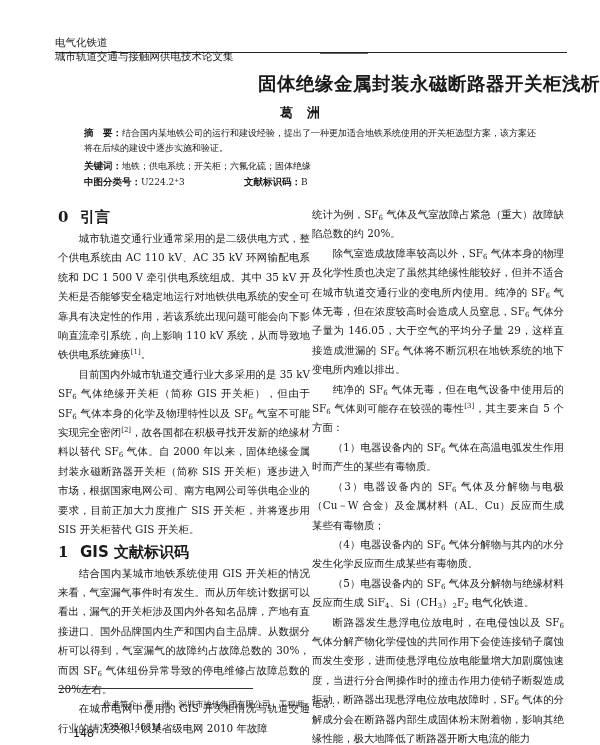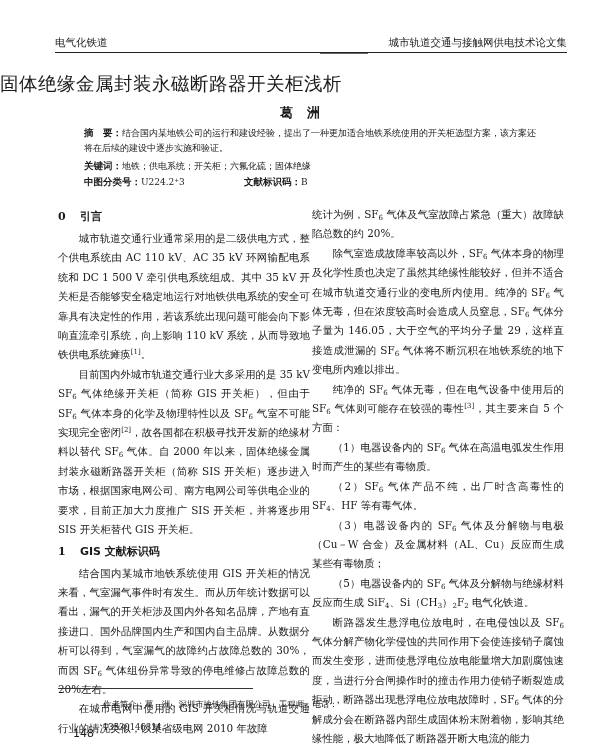--- a/index.html
+++ b/index.html
@@ -1,36 +1,36 @@
 <!DOCTYPE html>
 <html><head>
 <meta charset="utf-8">
 <style>
   html, body { margin: 0; padding: 0; background: #ffffff; }
   body { width: 600px; height: 745px; position: relative; overflow: hidden;
          font-family: "DejaVu Serif", "Liberation Serif", serif; color: #1a1a1a; }
   .running-head { position: absolute; left: 55px; right: 33px; top: 36px; height: 14px;
-                  font-size: 10.5px; display: flex; justify-content: space-between; }
+                  font-size: 10.5px; display: flex; justify-content: space-between; flex-direction: column; }
   .running-rule { position: absolute; left: 55px; right: 33px; top: 52px; border-top: 1.2px solid #222; }
   .running-rule2 { position: absolute; left: 320px; width: 48px; top: 53px; border-top: 1px solid #666; }
-  .title { position: absolute; left: 0; right: 0; top: 71px; text-align: left;
-           font-family: "DejaVu Sans", "Liberation Sans", sans-serif; font-size: 18.5px; font-weight: normal; letter-spacing: 0.5px; }
+  .title { position: absolute; left: 0; right: 0; top: 71px; text-align: right;
+           font-family: "DejaVu Sans", "Liberation Sans", sans-serif; font-size: 18.5px; font-weight: bold; letter-spacing: 0.5px; }
   .author { position: absolute; left: 0; right: 0; top: 104px; text-align: center; font-size: 13px; font-weight: bold; letter-spacing: 14px; padding-left: 14px; }
   .meta { position: absolute; left: 84px; right: 60px; font-size: 9px; line-height: 15px; }
   .meta b { font-family: "DejaVu Sans", "Liberation Sans", sans-serif; font-size: 9.5px; }
   .abstract { top: 125px; }
   .keywords { top: 158px; }
   .classline { top: 174px; display: flex; }
   .classline .c1 { width: 160px; } .classline .c2 { width: 128px; }
   .col { position: absolute; top: 205px; width: 252px; font-size: 10.4px; line-height: 19.4px; text-align: justify; }
   .col-left { left: 58px; }
   .col-right { left: 312px; width: 252px; }
   .col p { margin: 0; text-indent: 2em; }
   .col p.noindent { text-indent: 0; }
-  .col h2 { margin: 2px 0; font-size: 11px; font-family: "DejaVu Sans", "Liberation Sans", sans-serif; font-weight: bold; line-height: 20px; }
+  .col h2 { margin: 2px 0; font-size: 15px; font-family: "DejaVu Sans", "Liberation Sans", sans-serif; font-weight: bold; line-height: 20px; }
   .col h2 .num { display: inline-block; width: 22px; font-family: "DejaVu Serif", serif; }
   sub { font-size: 7px; vertical-align: -2px; line-height: 0; }
   sup { font-size: 7px; vertical-align: 4px; line-height: 0; }
   .footnote-rule { position: absolute; left: 58px; top: 688px; width: 160px; border-top: 1px solid #333; }
   .footnote-rule2 { position: absolute; left: 198px; top: 688px; width: 55px; border-top: 1px solid #333; }
   .footnote { position: absolute; left: 58px; top: 693px; width: 250px; font-size: 8.4px; line-height: 23px; margin-left: 45px; }
   .page-number { position: absolute; left: 73px; top: 727px; font-family: "DejaVu Sans", "Liberation Sans", sans-serif; font-size: 11px; }
 </style>
 </head>
 <body>
@@ -63,22 +63,22 @@
   <h2><span class="num">1</span><span>GIS 文献标识码</span></h2>
   <p><span>结合国内某城市地铁系统使用 GIS 开关柜的情况来看，气室漏气事件时有发生。而从历年统计数据可以看出，漏气的开关柜涉及国内外各知名品牌，产地有直接进口、国外品牌国内生产和国内自主品牌。从数据分析可以得到，气室漏气的故障约占故障总数的 30%，而因 SF</span><sub>6</sub><span> 气体组份异常导致的停电维修占故障总数的 20%左右。</span></p>
   <p><span>在城市电网中使用的 GIS 开关柜情况与轨道交通行业的情况类似，以某省级电网 2010 年故障</span></p>
 </div>
 
 <div class="col col-right">
   <p class="noindent"><span>统计为例，SF</span><sub>6</sub><span> 气体及气室故障占紧急（重大）故障缺陷总数的约 20%。</span></p>
   <p><span>除气室造成故障率较高以外，SF</span><sub>6</sub><span> 气体本身的物理及化学性质也决定了虽然其绝缘性能较好，但并不适合在城市轨道交通行业的变电所内使用。纯净的 SF</span><sub>6</sub><span> 气体无毒，但在浓度较高时会造成人员窒息，SF</span><sub>6</sub><span> 气体分子量为 146.05，大于空气的平均分子量 29，这样直接造成泄漏的 SF</span><sub>6</sub><span> 气体将不断沉积在地铁系统的地下变电所内难以排出。</span></p>
   <p><span>纯净的 SF</span><sub>6</sub><span> 气体无毒，但在电气设备中使用后的 SF</span><sub>6</sub><span> 气体则可能存在较强的毒性</span><sup>[3]</sup><span>，其主要来自 5 个方面：</span></p>
   <p><span>（1）电器设备内的 SF</span><sub>6</sub><span> 气体在高温电弧发生作用时而产生的某些有毒物质。</span></p>
-  <p><span>（2）SF</span><sub>6</sub><span> 气体产品不纯，出厂时含高毒性的 SF</span><sub>4</sub><span>、HF 等有毒气体。</span></p>
   <p><span>（3）电器设备内的 SF</span><sub>6</sub><span> 气体及分解物与电极（Cu－W 合金）及金属材料（AL、Cu）反应而生成某些有毒物质；</span></p>
+  <p><span>（4）电器设备内的 SF</span><sub>6</sub><span> 气体分解物与其内的水分发生化学反应而生成某些有毒物质。</span></p>
   <p><span>（5）电器设备内的 SF</span><sub>6</sub><span> 气体及分解物与绝缘材料反应而生成 SiF</span><sub>4</sub><span>、Si（CH</span><sub>3</sub><span>）</span><sub>2</sub><span>F</span><sub>2</sub><span> 电气化铁道。</span></p>
   <p><span>断路器发生悬浮电位放电时，在电侵蚀以及 SF</span><sub>6</sub><span> 气体分解产物化学侵蚀的共同作用下会使连接销子腐蚀而发生变形，进而使悬浮电位放电能量增大加剧腐蚀速度，当进行分合闸操作时的撞击作用力使销子断裂造成拒动，断路器出现悬浮电位放电故障时，SF</span><sub>6</sub><span> 气体的分解成分会在断路器内部生成固体粉末附着物，影响其绝缘性能，极大地降低了断路器开断大电流的能力</span></p>
 </div>
 
 <div class="footnote-rule"></div>
 <div class="footnote-rule2"></div>
 <div class="footnote">作者简介：葛　洲，深圳市地铁集团有限公司，工程师，电话：13530146814。</div>
 <div class="page-number">148</div>
 
 </body></html>

